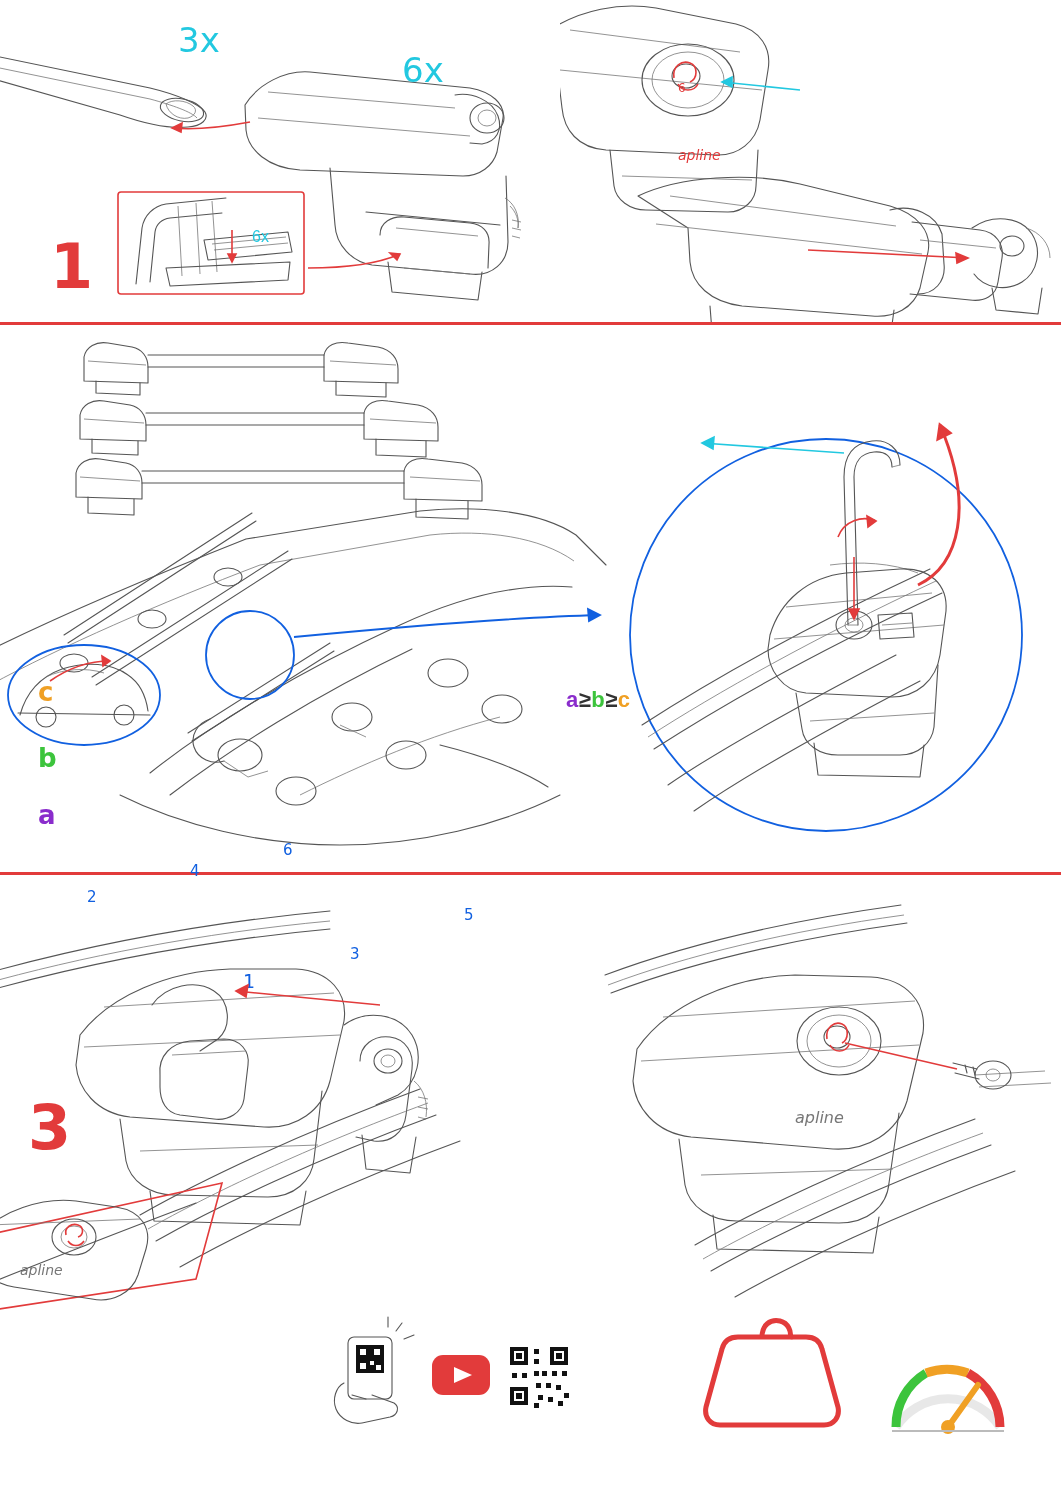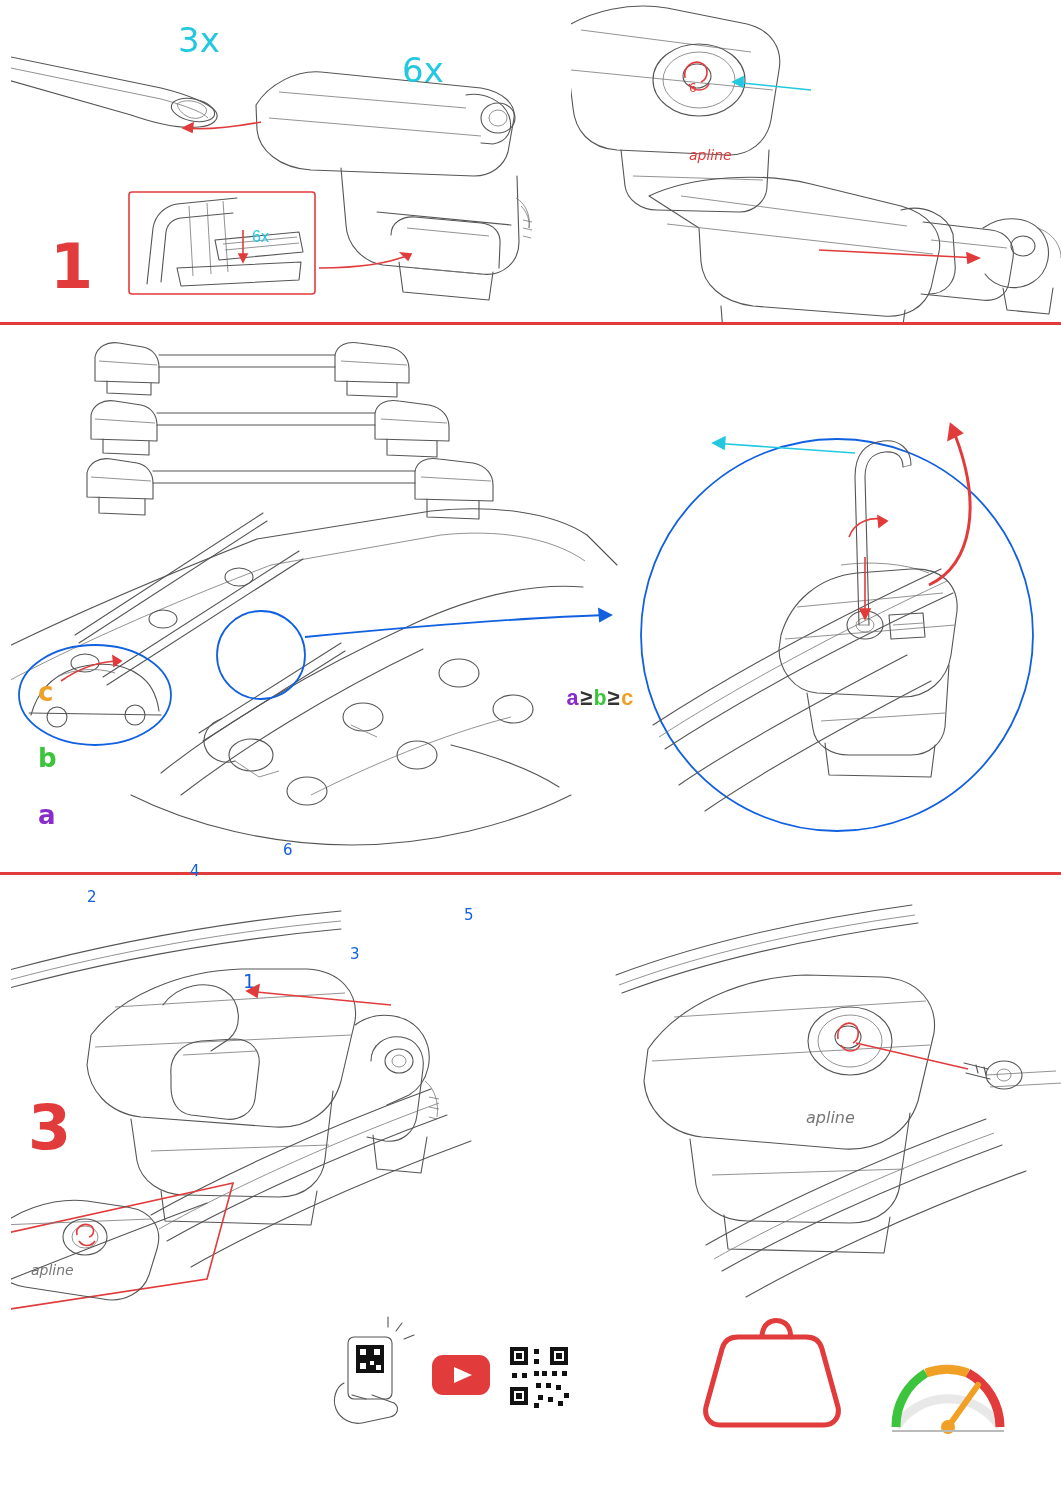--- a/index.html
+++ b/index.html
@@ -24,21 +24,21 @@
     position: absolute;
     left: 0;
     width: 1061px;
     height: 3px;
     background: #e23b3b;
   }
   .rule.r1 { top: 322px; }
   .rule.r2 { top: 872px; }
 
   
-  .panel { position: absolute; padding-left: 11px; }
+  .panel { position: absolute; }
   .p1 { left: 0;   top: 0;    width: 560px; height: 322px; }
   .p2 { left: 560px; top: 0;  width: 501px; height: 322px; }
   .p3 { left: 0;   top: 325px; width: 620px; height: 547px; }
   .p4 { left: 600px; top: 325px; width: 461px; height: 547px; }
   .p5 { left: 0;   top: 875px; width: 545px; height: 440px; }
   .p6 { left: 545px; top: 875px; width: 516px; height: 440px; }
 
   
   .step-num {
     position: absolute;
@@ -76,21 +76,21 @@
     font-size: 26px;
     font-weight: bold;
   }
   .lbl-c { left: 38px; top: 352px; color: #f0a024; }
   .lbl-b { left: 38px; top: 418px; color: #3cc43c; }
   .lbl-a { left: 38px; top: 475px; color: #8a2ccc; }
 
   .abc-formula {
     position: absolute;
     left: 566px; top: 362px;
-    font-family: Liberation Mono, monospace;
+    font-family: Liberation Sans, sans-serif;
     font-size: 22px;
     font-weight: bold;
     letter-spacing: 0.5px;
   }
   .abc-formula .fa { color: #8a2ccc; }
   .abc-formula .fop { color: #333; }
   .abc-formula .fb { color: #3cc43c; }
   .abc-formula .fc { color: #f0a024; }
   .circle-1 {
     position: absolute;

